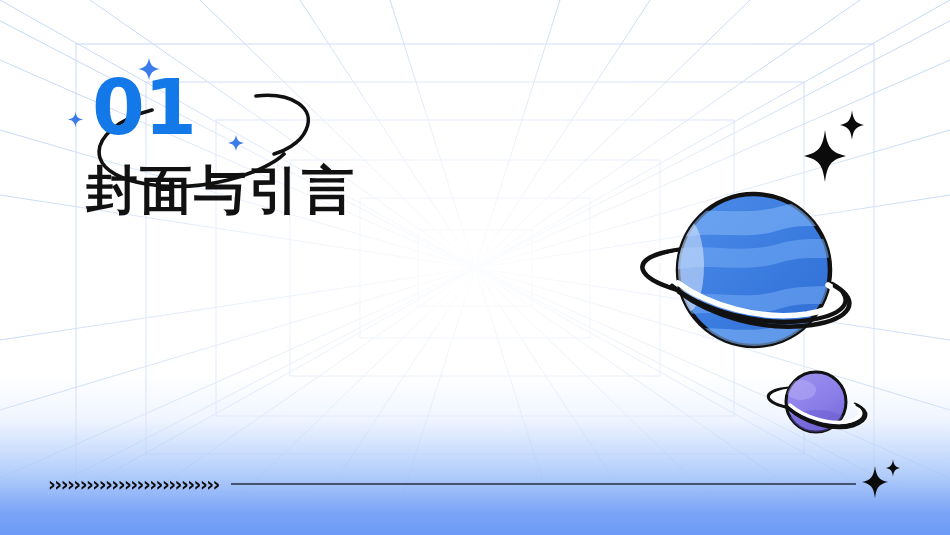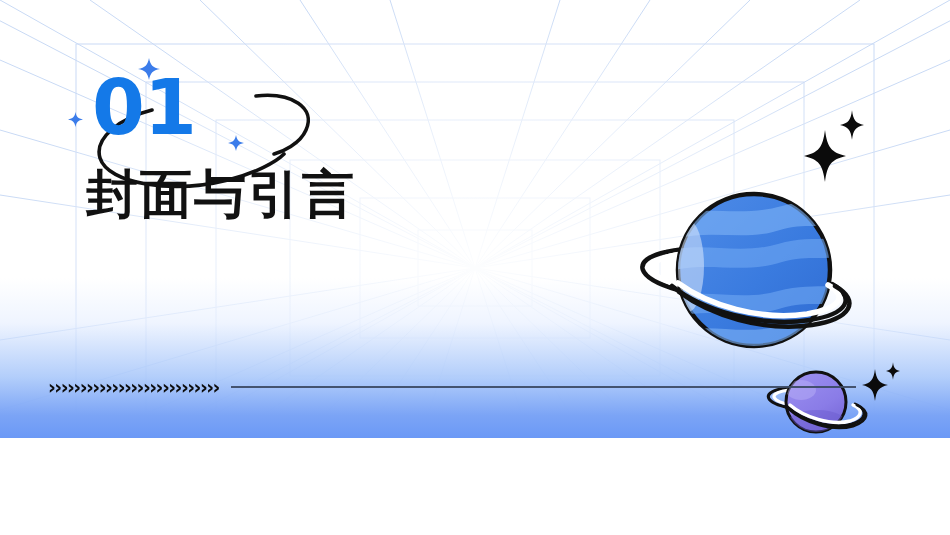--- a/index.html
+++ b/index.html
@@ -3,21 +3,21 @@
 <meta charset="utf-8">
 <style>
   html,body{margin:0;padding:0;background:#fff;}
   body{
     font-family:"Liberation Sans","DejaVu Sans",sans-serif;
     -webkit-font-smoothing:antialiased;
   }
   #slide{
     position:relative;
     width:950px;
-    height:438px;
+    height:535px;
     overflow:hidden;
     background:#ffffff;
   }
   
   #bg-room{
     position:absolute;
     inset:0;
     width:950px;
     height:535px;
     z-index:0;
@@ -57,21 +57,21 @@
     z-index:3;
     user-select:none;
   }
   #section-title{
     font-size:52px;
     line-height:58px;
     font-weight:700;
     color:#111111;
     letter-spacing:2px;
     margin:22px 0 0 2px;
-    font-family:Liberation Serif, serif;
+    font-family:Liberation Mono, monospace;
     white-space:nowrap;
     user-select:none;
   }
   
   #orbit-swoosh{
     position:absolute;
     left:-24px;
     top:2px;
     width:280px;
     height:130px;

